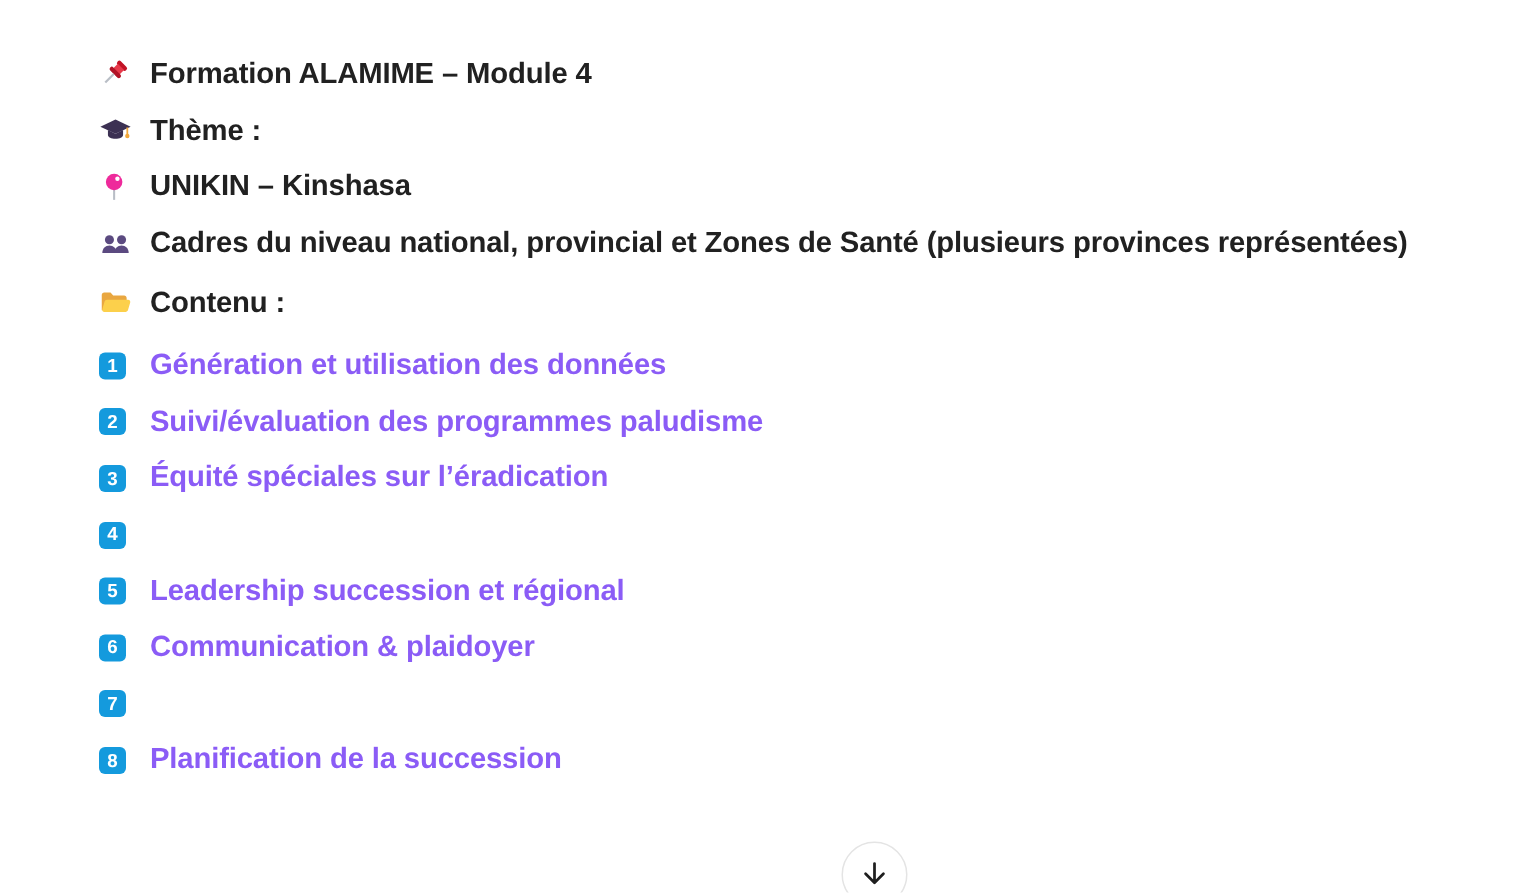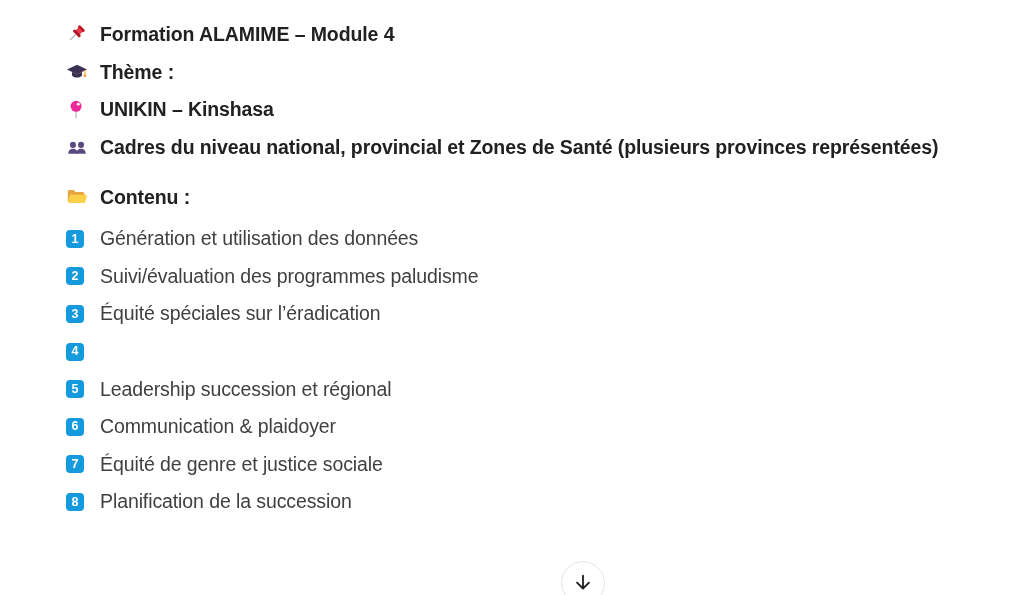--- a/index.html
+++ b/index.html
@@ -5,45 +5,45 @@
   * { box-sizing: border-box; }
   html, body { margin: 0; padding: 0; }
   body {
     width: 1024px; height: 595px;
     background: #ffffff;
     overflow: hidden;
     position: relative;
     font-family: "Liberation Sans", sans-serif;
     color: #212121;
   }
-  .content { position: absolute; left: 66px; top: 16px; }
+  .content { position: absolute; left: 66px; top: 31px; }
   .line {
     display: flex; align-items: center;
     height: 37.6px;
     font-size: 19.5px;
     letter-spacing: -0.1px;
     white-space: pre;
   }
   .icon-col { width: 34px; flex: none; display: flex; align-items: center; }
   .icon-col svg { width: 22px; height: 22px; display: block; }
   .b  { font-weight: 700; }
   .it { font-style: italic; font-weight: 400; }
   .r  { font-weight: 700; }
-  .section-header { margin-top: 12px; }
+  .section-header { margin-top: 2px; }
   .items { margin-top: 4px; }
   .badge {
     width: 18px; height: 18px;
     border-radius: 4px;
     background: #149add;
     color: #ffffff;
     font-size: 12.5px; font-weight: 700;
     display: flex; align-items: center; justify-content: center;
     line-height: 1;
   }
-  .item-label { font-weight: 400; color: #404040; }
+  .item-label { font-weight: 700; color: #8b5cf6; }
   .scroll-btn {
     position: absolute; left: 561px; top: 561px;
     width: 44px; height: 44px;
     border-radius: 50%;
     background: #ffffff;
     border: 1px solid #e4e4e4;
     display: flex; align-items: center; justify-content: center;
     cursor: pointer;
     padding: 0;
   }
@@ -142,21 +142,20 @@
       <span class="item-label">Leadership succession et régional</span>
     </div>
 
     <div class="line">
       <span class="icon-col"><span class="badge">6</span></span>
       <span class="item-label">Communication &amp; plaidoyer</span>
     </div>
 
     <div class="line">
       <span class="icon-col"><span class="badge">7</span></span>
-      <span class="item-label">Équité de genre et justice sociale</span>
     </div>
 
     <div class="line">
       <span class="icon-col"><span class="badge">8</span></span>
       <span class="item-label">Planification de la succession</span>
     </div>
 
   </div>
 </div>
 

